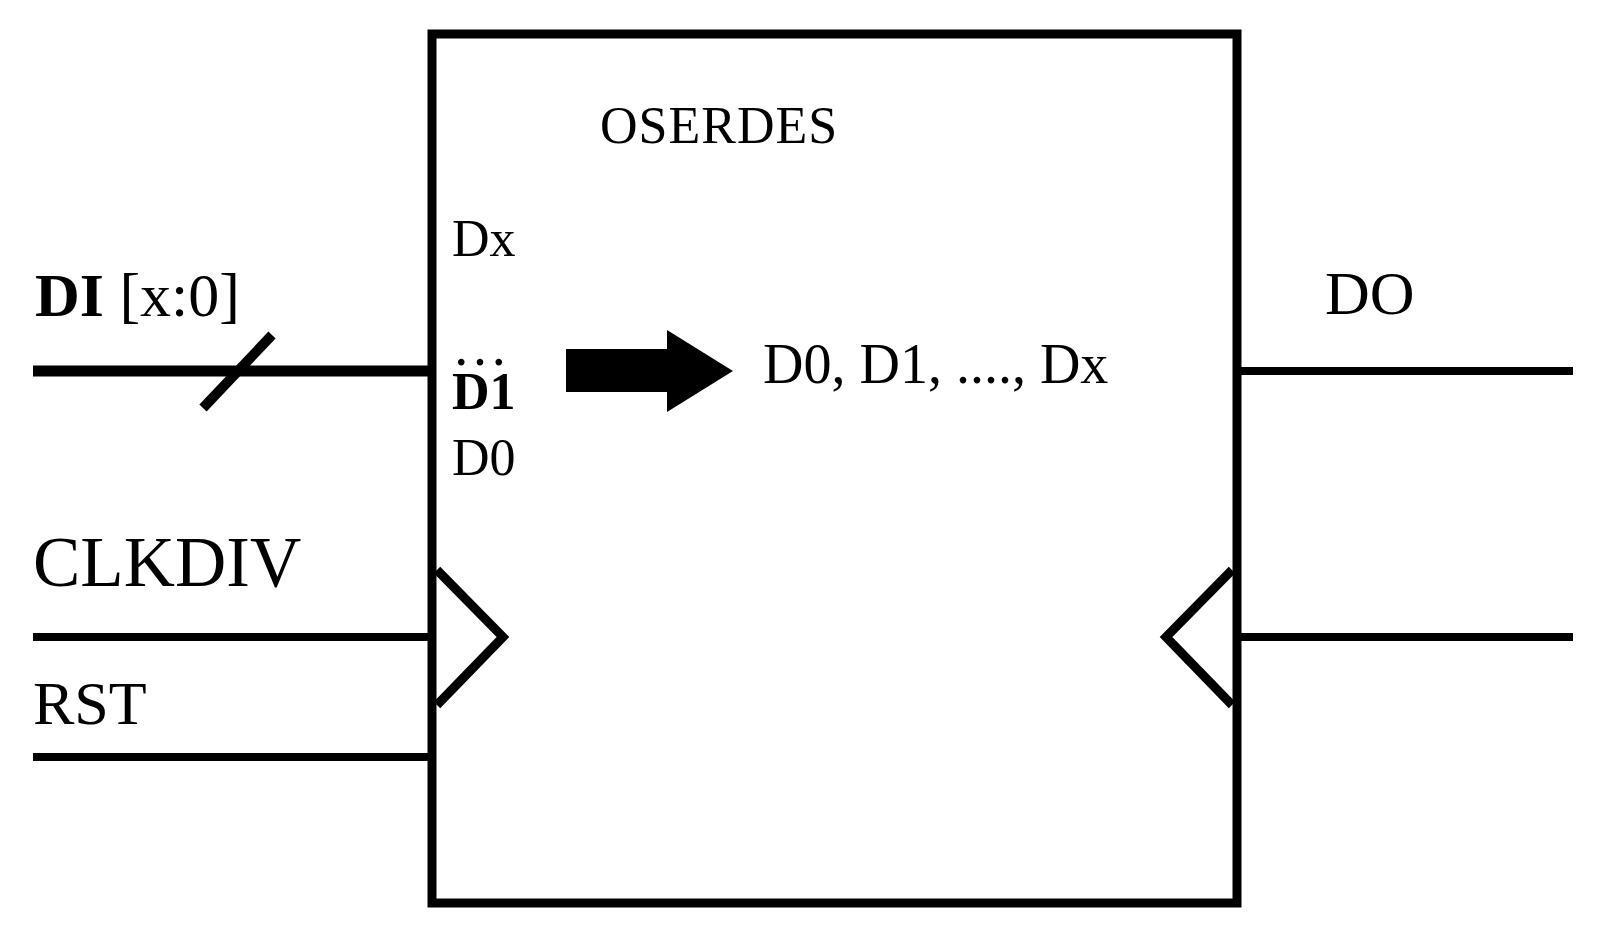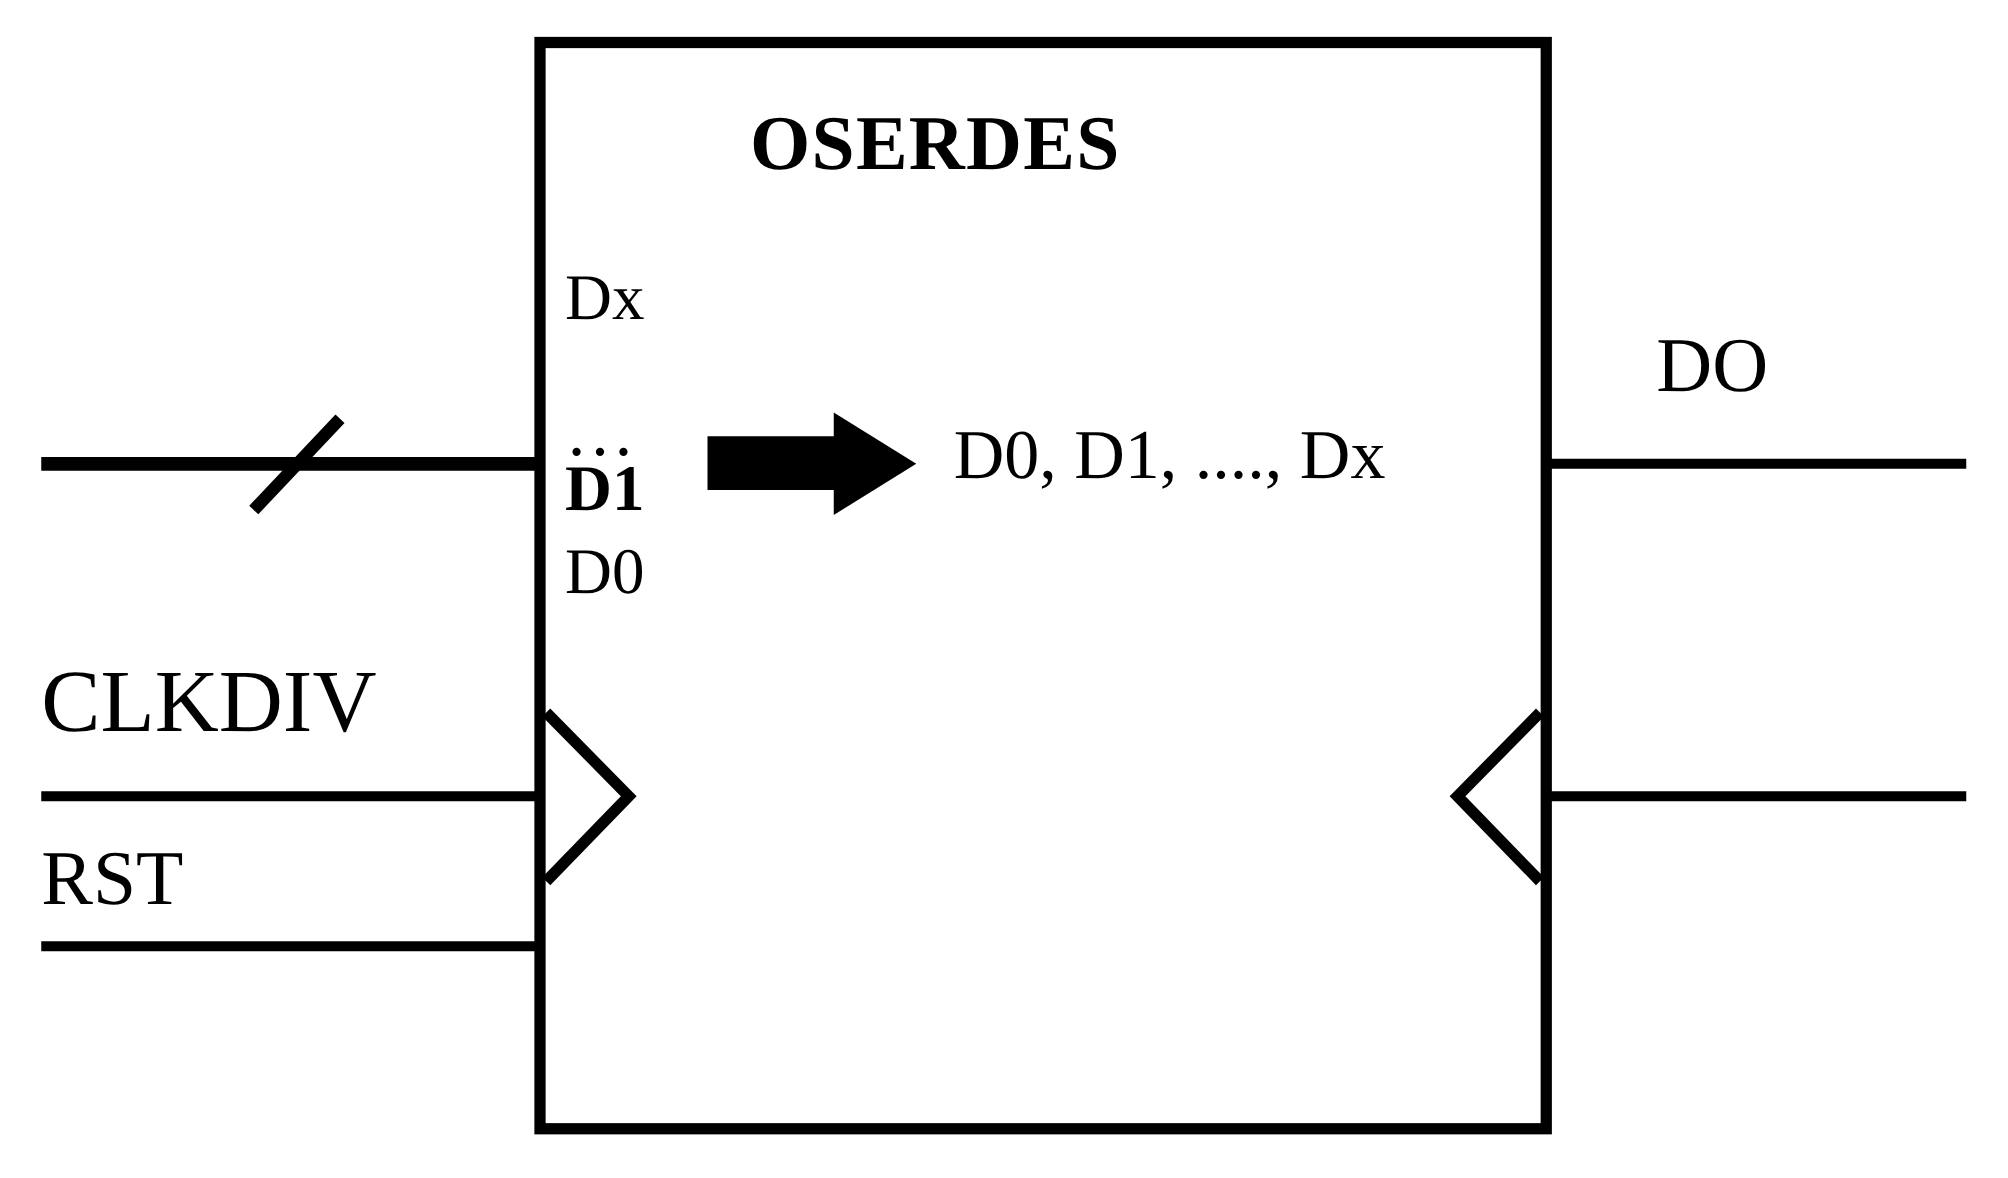--- a/index.html
+++ b/index.html
@@ -27,23 +27,23 @@
   .lbl {
     position: absolute;
     color: #000000;
     white-space: nowrap;
     line-height: 1;
     font-family: "Liberation Serif", "DejaVu Serif", serif;
   }
   
   #block-title {
     left: 600px;
-    top: 84px;
-    font-size: 62px;
-    font-weight: bold;
+    top: 100px;
+    font-size: 52px;
+    font-weight: normal;
     letter-spacing: 1px;
   }
   
   #di-label {
     left: 35px;
     top: 264px;
     font-size: 62px;
   }
   #di-label .bus-name {
     font-weight: bold;
@@ -119,20 +119,21 @@
 
     <line x1="1233" y1="371" x2="1573" y2="371" stroke="#000000" stroke-width="8"></line>
 
     <line x1="1233" y1="637" x2="1573" y2="637" stroke="#000000" stroke-width="8"></line>
 
     <polyline points="1232,570 1166,637 1232,705" fill="none" stroke="#000000" stroke-width="9" stroke-linejoin="miter"></polyline>
   </svg>
 
   <div class="lbl" id="block-title">OSERDES</div>
 
+  <div class="lbl" id="di-label"><span class="bus-name">DI</span><span>&nbsp;</span><span class="bus-range">[x:0]</span></div>
 
   <div class="lbl" id="clkdiv-label">CLKDIV</div>
 
   <div class="lbl" id="rst-label">RST</div>
 
   <div class="lbl pin-label" id="pin-dx">Dx</div>
 
   <div class="lbl pin-label" id="pin-ellipsis">…</div>
 
   <div class="lbl pin-label" id="pin-d1">D1</div>

